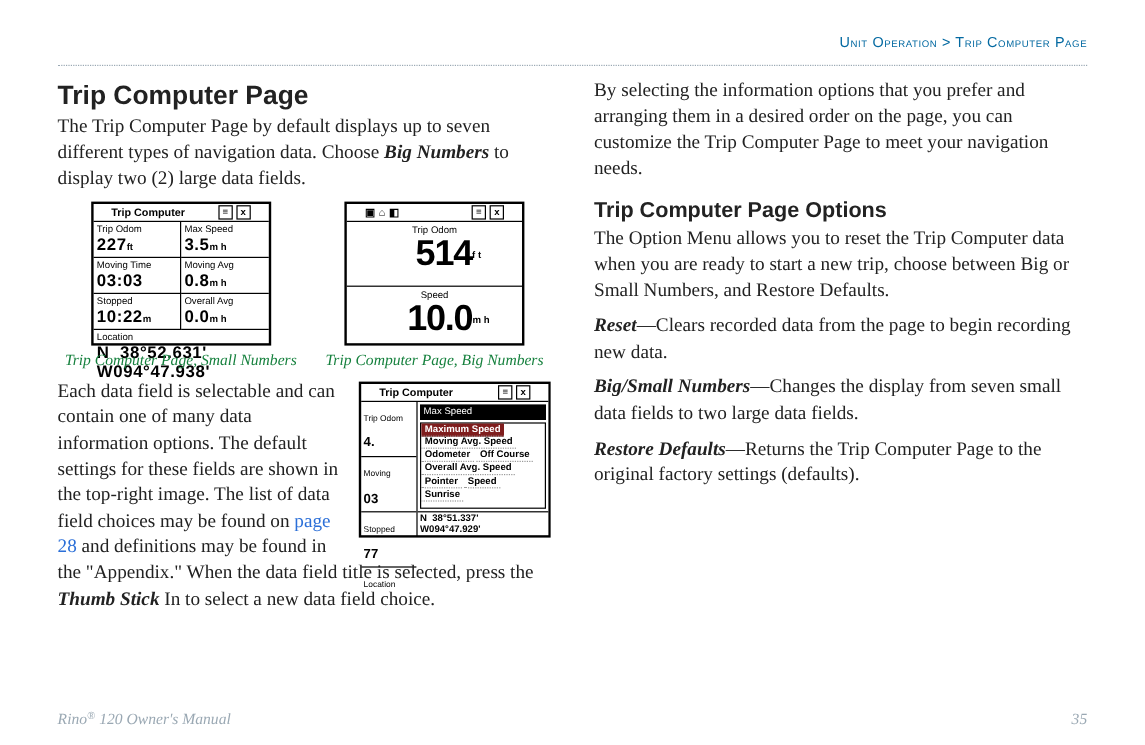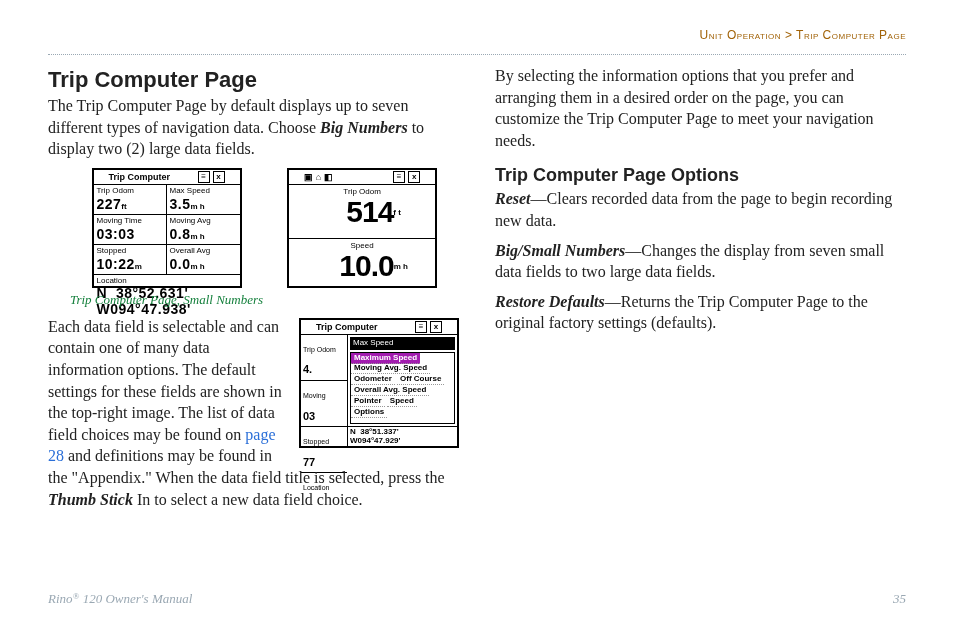--- a/index.html
+++ b/index.html
@@ -18,21 +18,21 @@
   }
   .hr-dotted {
     border: none;
     border-top: 1px dotted #9aa8b3;
     margin: 12px 0 8px 0;
   }
   .breadcrumb {
     text-align: right;
     font-family: Arial, Helvetica, sans-serif;
     font-size: 12px;
-    color: #a16207;
+    color: #0369a1;
     font-variant: small-caps;
     letter-spacing: 0.5px;
     margin-bottom: 4px;
   }
   .columns {
     display: flex;
     gap: 36px;
   }
   .col { flex: 1 1 0; }
   h1.title {
@@ -158,21 +158,21 @@
   .dev-sel .selbox {
     margin: 2px; border: 1px solid #000; flex: 1;
     font-size: 8px; font-weight: 700;
     overflow: hidden;
   }
   .dev-sel .sel-item {
     padding: 1px 3px;
     border-bottom: 1px dotted #999;
     white-space: nowrap;
   }
-  .dev-sel .sel-item.hl { background: #a21caf; color: #fff; }
+  .dev-sel .sel-item.hl { background: #7f1d1d; color: #fff; }
   .dev-sel .loc {
     border-top: 1px solid #000;
     padding: 1px 2px; font-size: 8px; font-weight: 700;
     white-space: pre; line-height: 1.1;
   }
 </style>
 </head>
 <body>
 
 <div class="page">
@@ -259,20 +259,21 @@
               </div>
               <div class="big-cell second">
                 <span class="lbl">Speed</span>
                 <div style="display:flex;align-items:flex-start;">
                   <span class="val">10.0</span>
                   <span class="unit" style="white-space:pre;">m h</span>
                 </div>
               </div>
             </div>
           </div>
+          <div class="caption">Trip Computer Page, Big Numbers</div>
         </div>
       </div>
 
       <p class="body" style="overflow:auto;">
         
         <span class="fig-inline">
           <span class="device dev-sel" style="display:inline-block;">
             <span class="dev-titlebar">
               <span class="ttl">Trip Computer</span>
               <span class="dev-icons">
@@ -301,37 +302,38 @@
               <span class="rightcol">
                 <span style="font-size:8px;padding:1px 3px;background:#000;color:#fff;margin:2px 2px 0 2px;">Max Speed</span>
                 <span class="selbox">
                   <span class="sel-item hl">Maximum Speed</span>
                   <span class="sel-item">Moving Avg. Speed</span>
                   <span class="sel-item">Odometer</span>
                   <span class="sel-item">Off Course</span>
                   <span class="sel-item">Overall Avg. Speed</span>
                   <span class="sel-item">Pointer</span>
                   <span class="sel-item">Speed</span>
-                  <span class="sel-item">Options</span>
+                  <span class="sel-item">Sunrise</span>
                 </span>
                 <span class="loc">N  38°51.337'
 W094°47.929'</span>
               </span>
             </span>
           </span>
         </span>
 
         <span>Each data field is selectable and can contain one of many data information options. The default settings for these fields are shown in the top-right image. The list of data field choices may be found on </span><a href="#" class="pagelink">page 28</a><span> and definitions may be found in the "Appendix." When the data field title is selected, press the </span><span class="bold">Thumb Stick</span><span> In to select a new data field choice.</span>
       </p>
     </div>
 
     <div class="col">
       <p class="body">By selecting the information options that you prefer and arranging them in a desired order on the page, you can customize the Trip Computer Page to meet your navigation needs.</p>
 
       <h2 class="subhead">Trip Computer Page Options</h2>
+      <p class="body">The Option Menu allows you to reset the Trip Computer data when you are ready to start a new trip, choose between Big or Small Numbers, and Restore Defaults.</p>
 
       <p class="body">
         <span class="bold">Reset</span><span>—Clears recorded data from the page to begin recording new data.</span>
       </p>
       <p class="body">
         <span class="bold">Big/Small Numbers</span><span>—Changes the display from seven small data fields to two large data fields.</span>
       </p>
       <p class="body">
         <span class="bold">Restore Defaults</span><span>—Returns the Trip Computer Page to the original factory settings (defaults).</span>
       </p>

